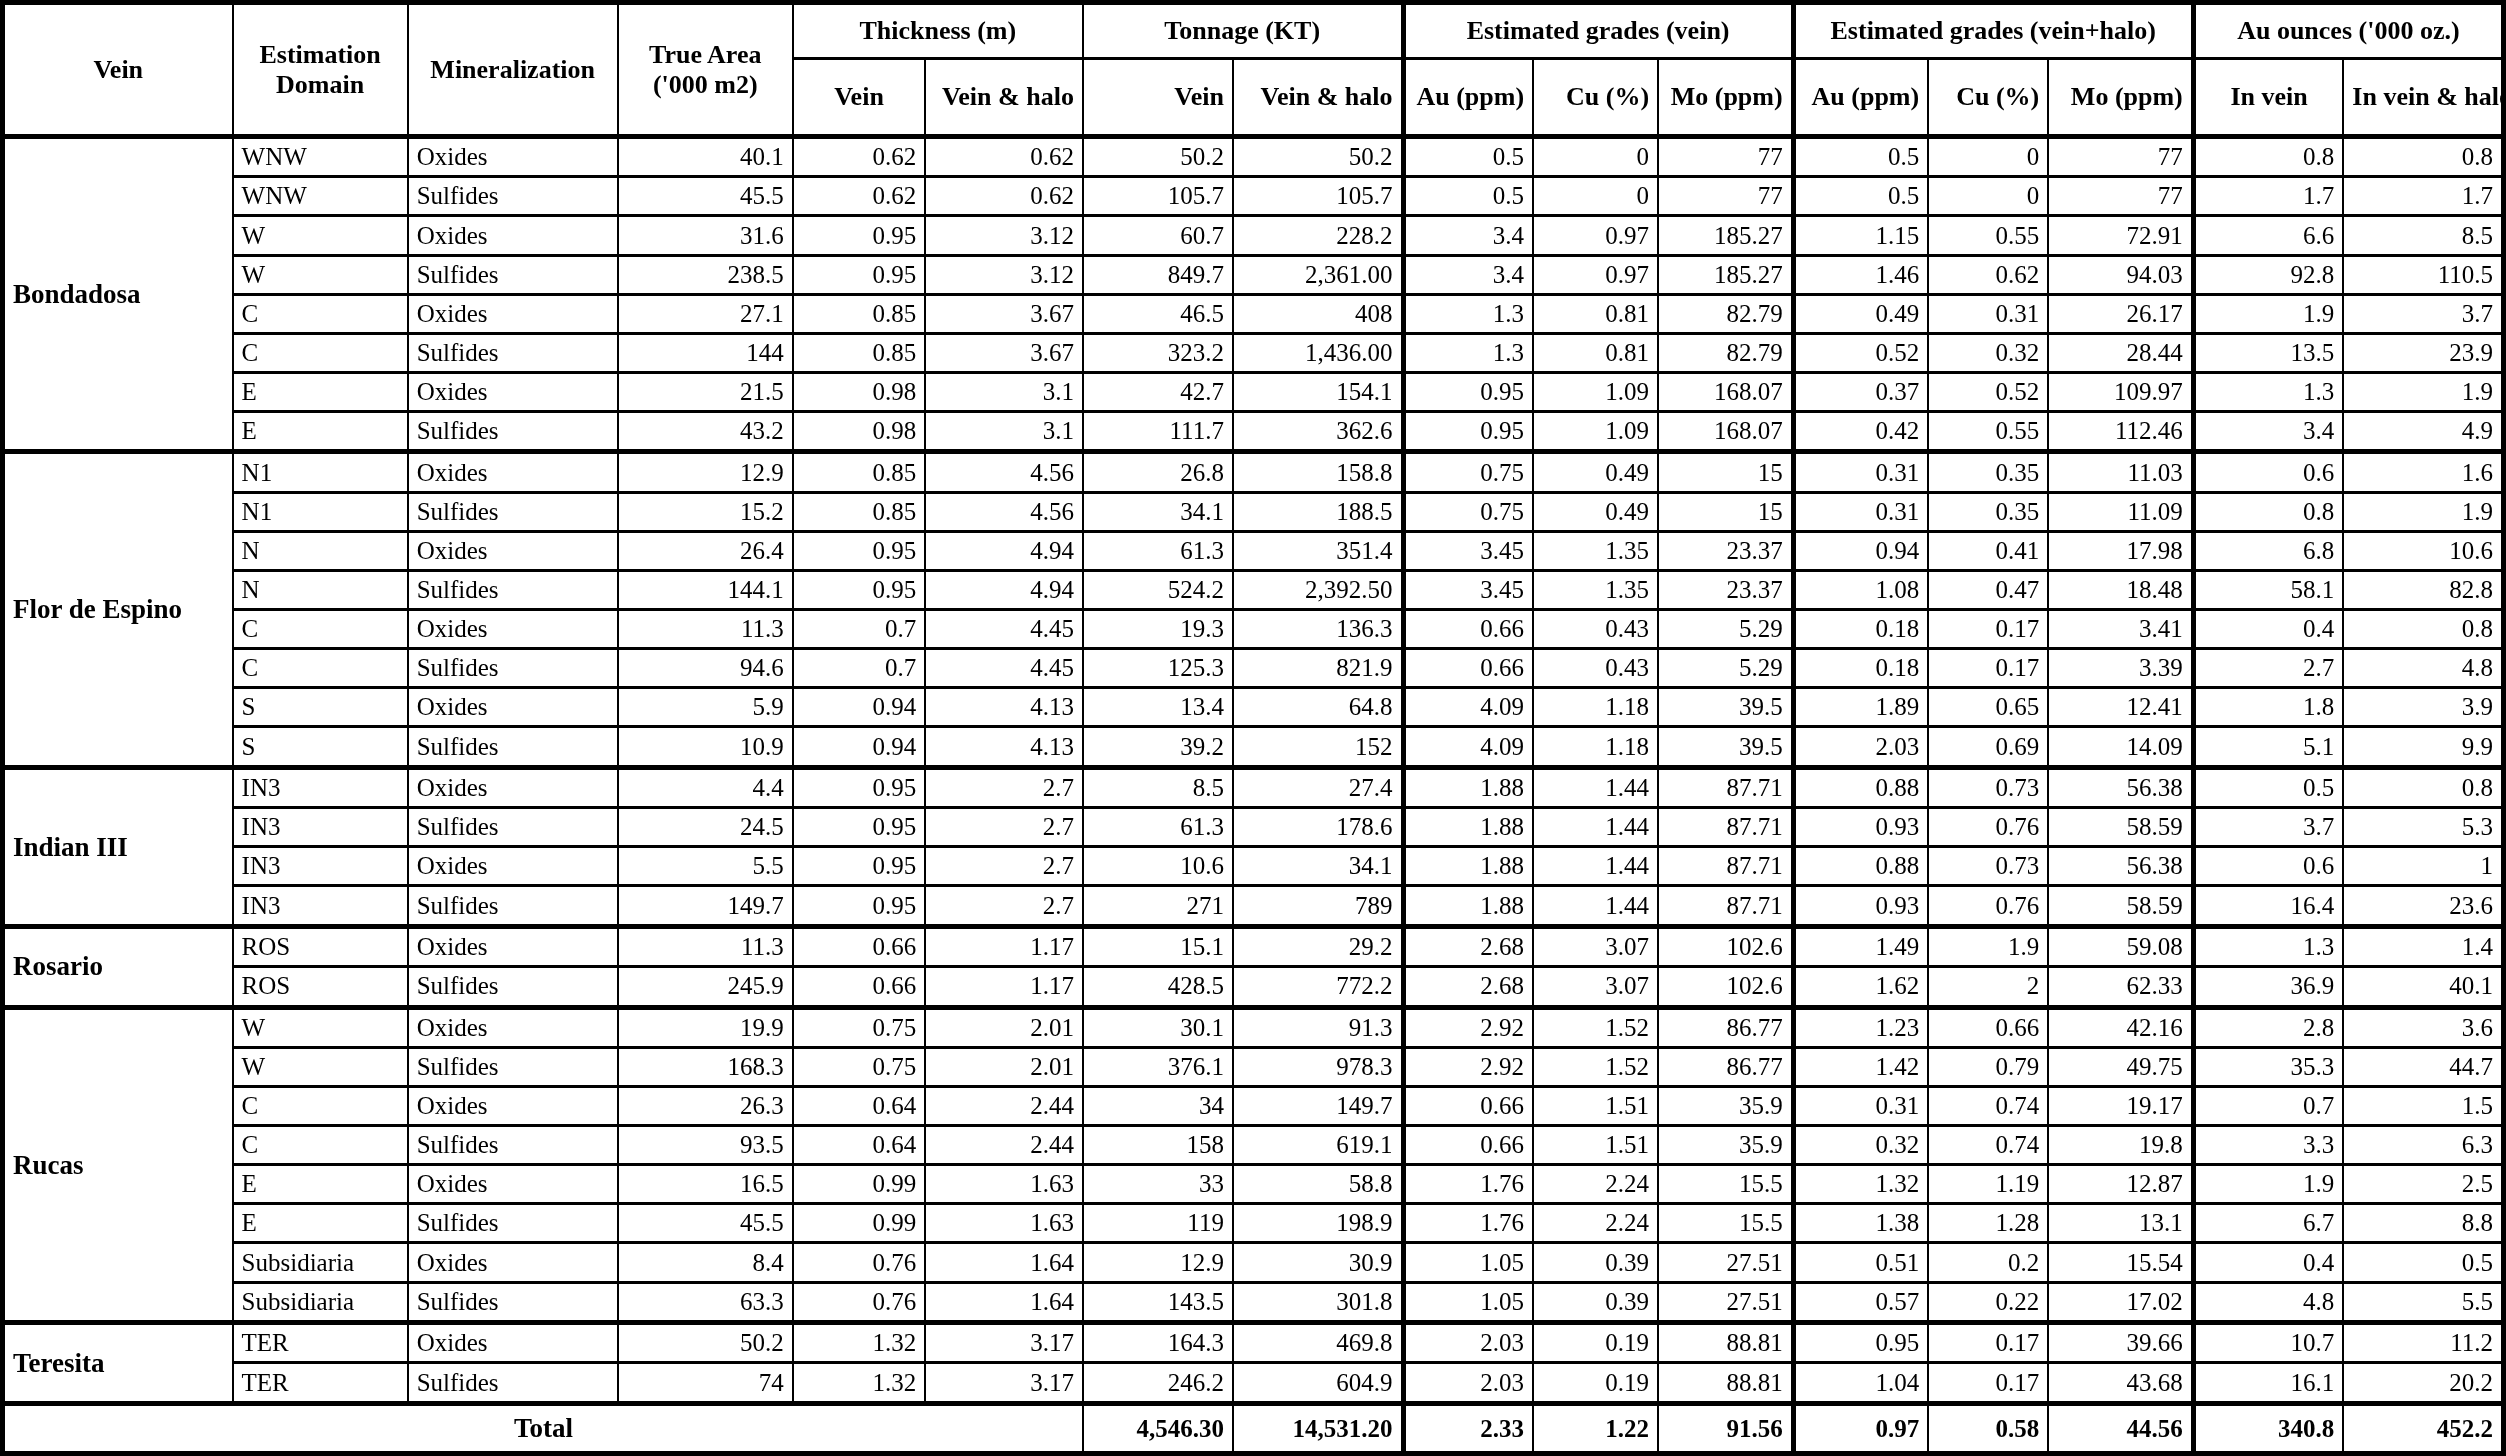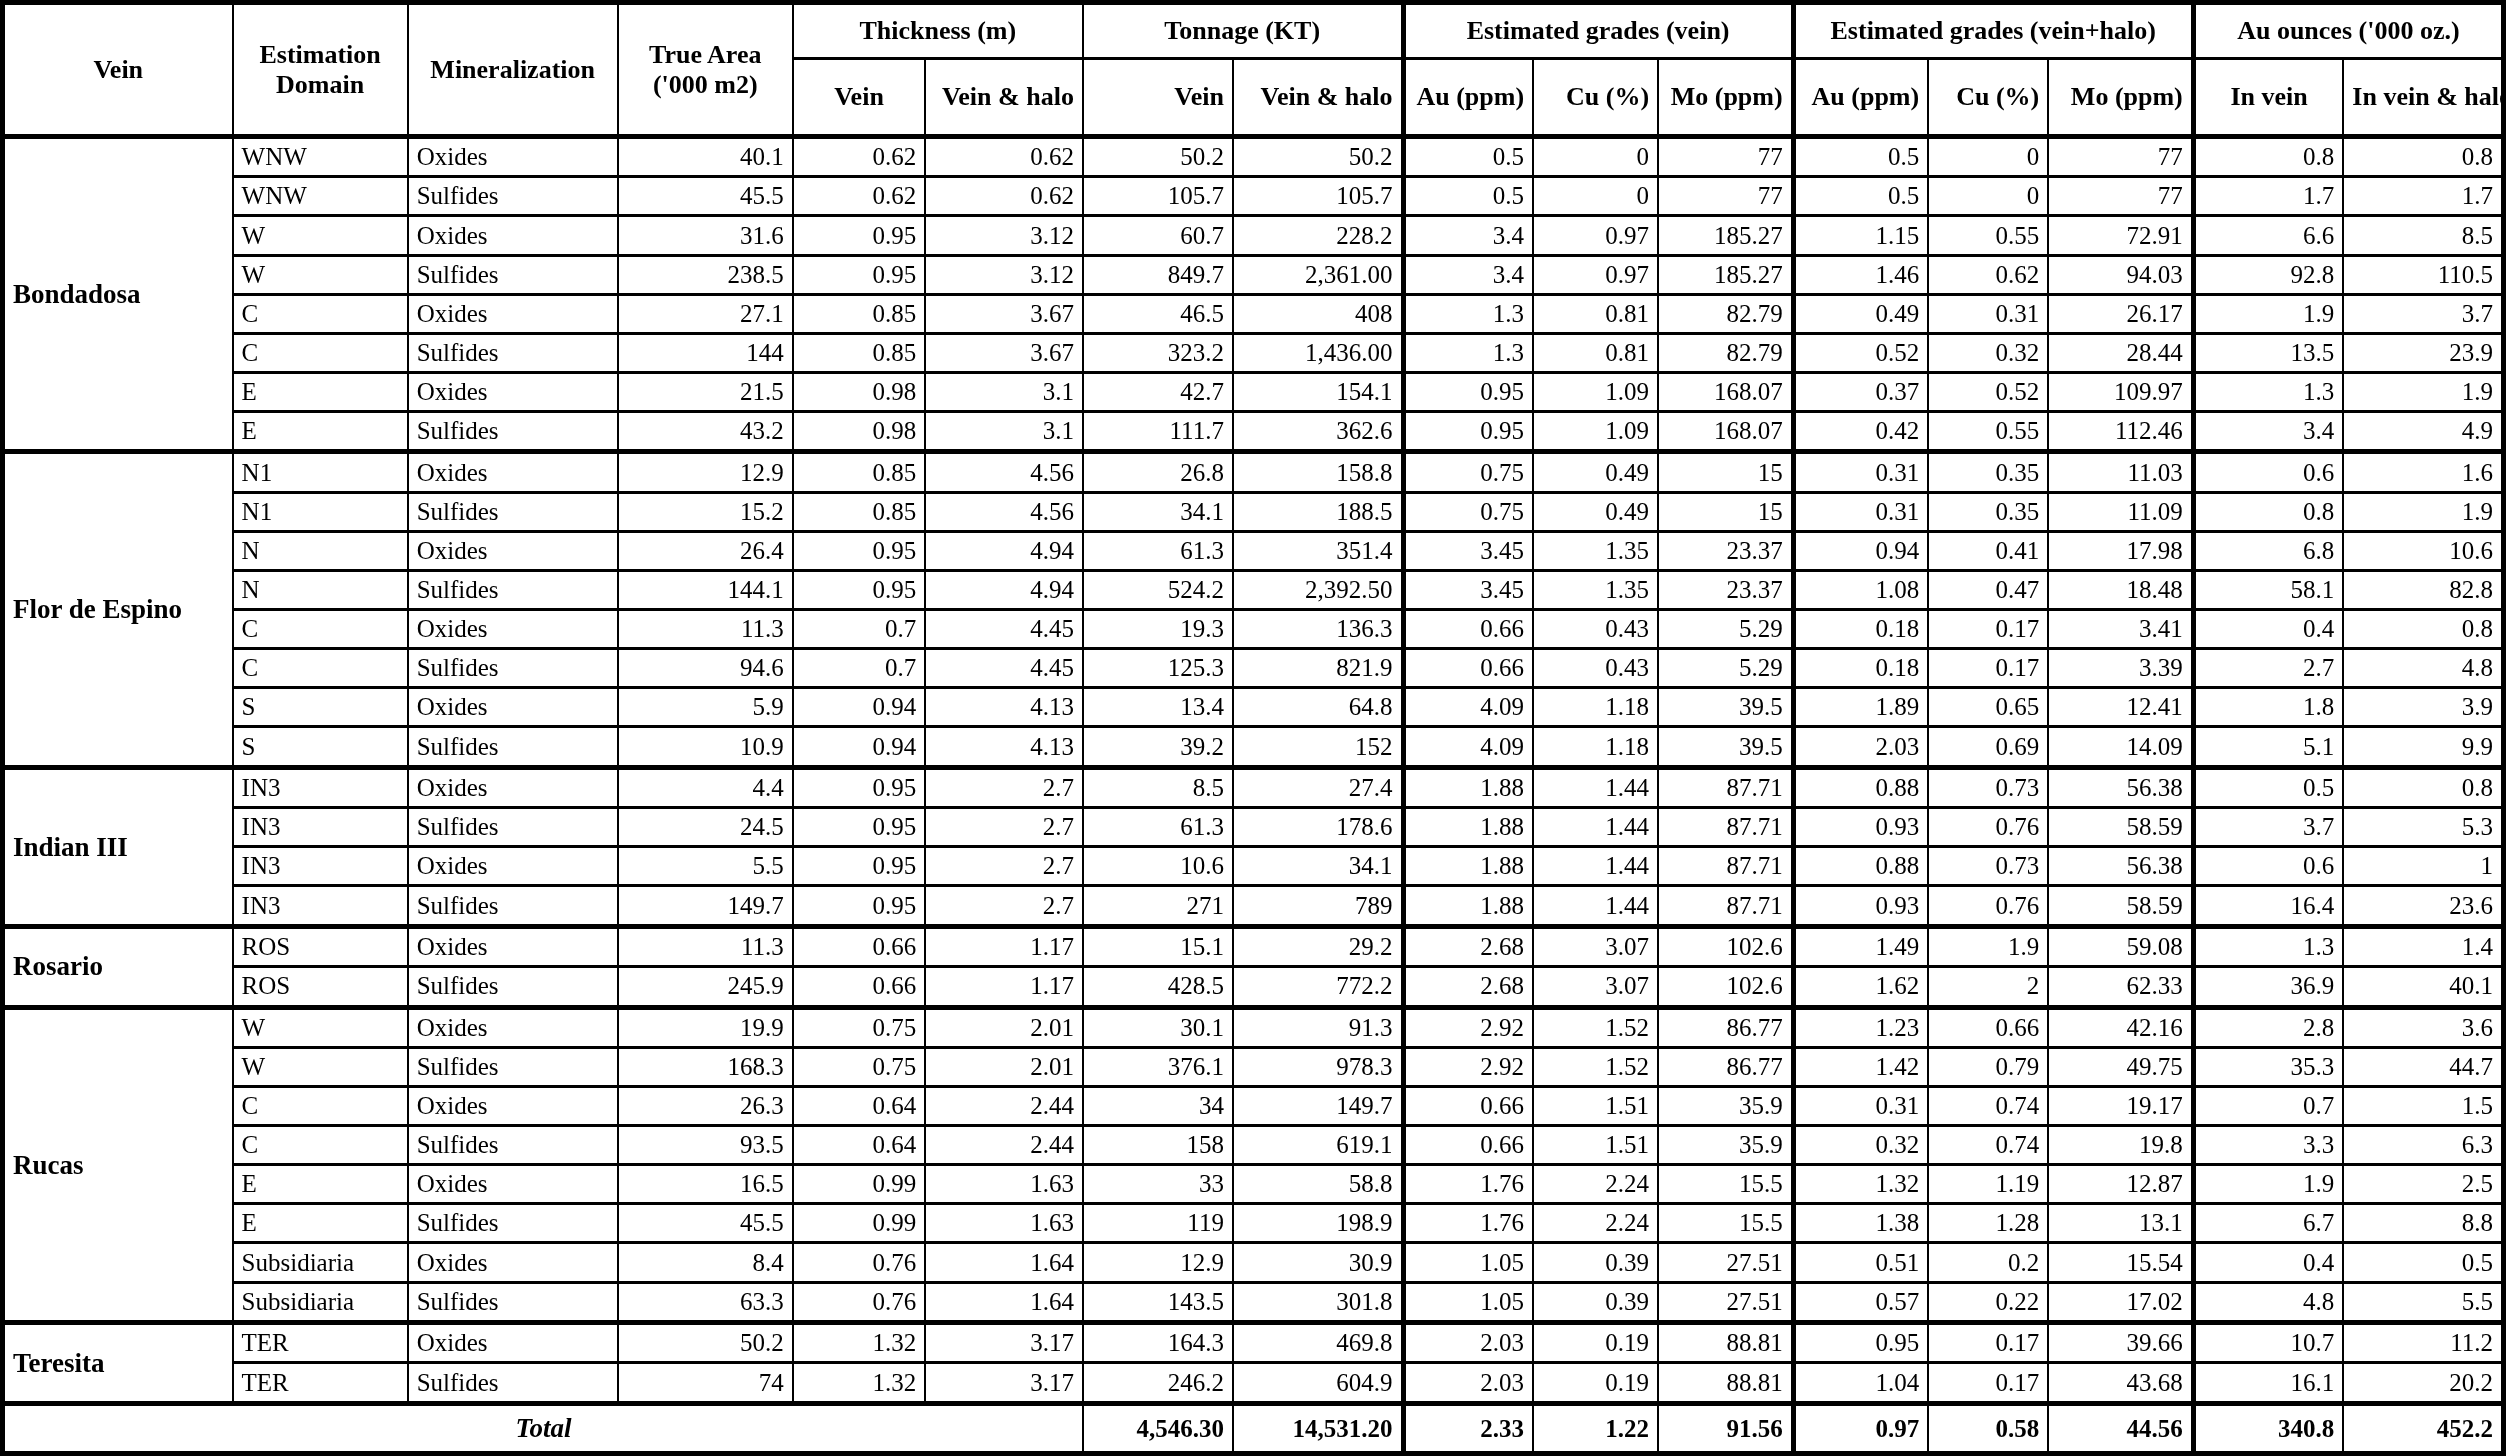--- a/index.html
+++ b/index.html
@@ -40,21 +40,21 @@
     text-align: left;
     vertical-align: middle;
     font-weight: bold;
     font-size: 27px;
     line-height: 1.35;
   }
   .thick-left { border-left-width: 5px; }
   tbody tr.group-start > th, tbody tr.group-start > td { border-top-width: 5px; }
   tbody tr.total-row { height: 50px; }
   tbody tr.total-row > td { border-top-width: 5px; font-weight: bold; }
-  td.total-label { text-align: center; font-size: 27px; font-style: italic; }
+  td.total-label { text-align: center; font-size: 27px; }
 </style>
 </head>
 <body>
 
 <table>
   <colgroup>
     <col style="width:9.2%">
       <col style="width:7.0%">
       <col style="width:8.4%">
       <col style="width:7.0%">

